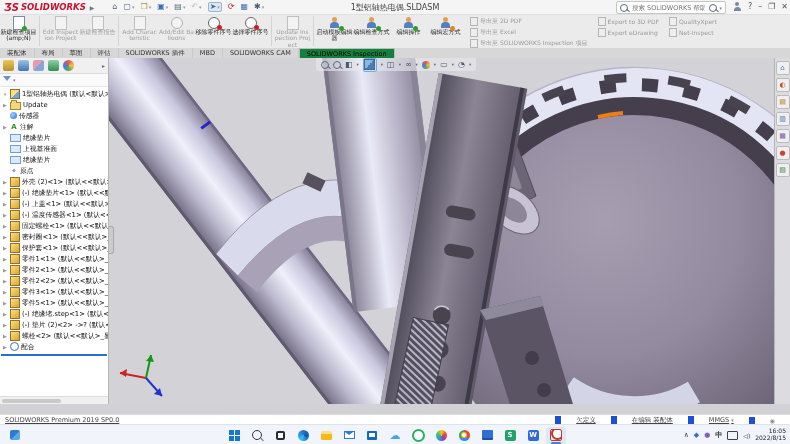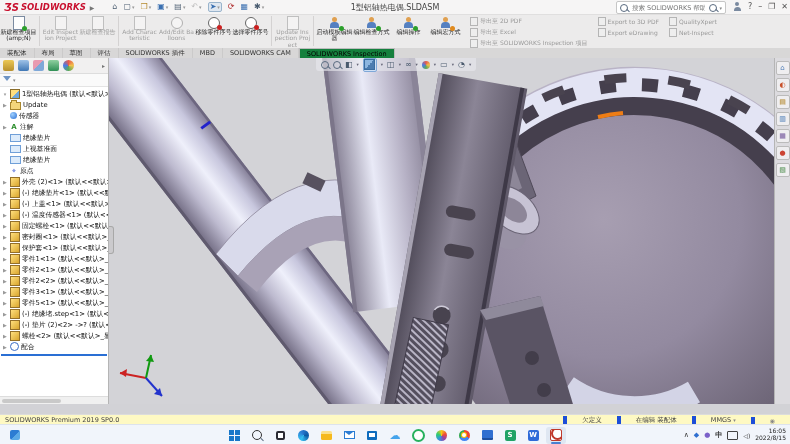--- a/index.html
+++ b/index.html
@@ -94,24 +94,24 @@
   .nw-row{display:flex;align-items:center;gap:2px;font-size:5.5px;color:#e8e8e8;justify-content:flex-end;line-height:1;}
   .nw-dot{width:3px;height:3px;border-radius:50%;flex:none;}
   
   .taskpane{position:absolute;top:58px;right:0;width:15px;bottom:40px;background:#dcdbdf;border-left:1px solid #b5b5b5;display:flex;flex-direction:column;align-items:center;gap:3px;padding-top:3px;z-index:20;}
   .tpbtn{width:12px;height:12px;background:#efeef0;border:1px solid #bbb;border-radius:2px;display:flex;align-items:center;justify-content:center;font-size:7px;}
   
   .btabs{position:absolute;left:0;right:0;top:404px;height:10px;background:#e7e6e6;border-top:1px solid #cfcfcf;display:flex;align-items:stretch;font-size:6.5px;color:#444;z-index:20;}
   .bnav{display:flex;align-items:center;gap:1px;padding:0 3px;color:#777;font-size:6px;}
   .btab{padding:0 8px;display:flex;align-items:center;border-right:1px solid #cfcfcf;white-space:nowrap;}
   .btab.active{background:#fbfbfb;font-weight:bold;}
-  .statusbar{position:absolute;left:0;right:0;top:414px;height:10px;background:#fef9c3;border-top:1px solid #dcdcdc;border-bottom:1px solid #4a86d8;display:flex;align-items:center;font-size:6.5px;color:#444;z-index:20;}
+  .statusbar{position:absolute;left:0;right:0;top:414px;height:10px;background:#ffffff;border-top:1px solid #dcdcdc;border-bottom:1px solid #4a86d8;display:flex;align-items:center;font-size:6.5px;color:#444;z-index:20;text-decoration:underline;}
   .sb-left{padding-left:5px;white-space:nowrap;}
   .sb-right{margin-left:auto;display:flex;align-items:center;gap:0;}
-  .sbitem{padding:0 15px;border-left:4px solid #1d4ed8;white-space:nowrap;display:flex;align-items:center;gap:2px;}
+  .sbitem{padding:0 15px;border-left:6px solid #1d4ed8;white-space:nowrap;display:flex;align-items:center;gap:2px;}
   
   .taskbar{position:absolute;left:0;right:0;top:424px;height:20px;background:#f1f5fb;border-top:1px solid #dde3ec;display:flex;align-items:center;z-index:40;}
   .tb-corner{position:absolute;left:5px;display:flex;}
   .tb-center{margin:0 auto;display:flex;align-items:center;gap:3px;}
   .tbicon{width:20px;height:17px;border-radius:3px;display:flex;align-items:center;justify-content:center;position:relative;}
   .tbicon.active{background:#dfe7f2;}
   .tbicon.active::after{content:"";position:absolute;bottom:0;left:5px;right:5px;height:2px;border-radius:1px;background:#4a80d0;}
   .tb-widgets{width:10px;height:10px;border-radius:2px;background:linear-gradient(135deg,#2b7cd3 50%,#5aa9e6 50%);}
   .tb-start{width:5px;height:5px;background:#1777c9;box-shadow:6px 0 #1777c9,0 6px #1777c9,6px 6px #1777c9;margin:0 6px 6px 0;}
   .tb-taskview{width:9px;height:9px;background:#fff;border:2px solid #2b2b33;border-radius:2px;box-sizing:border-box;}

